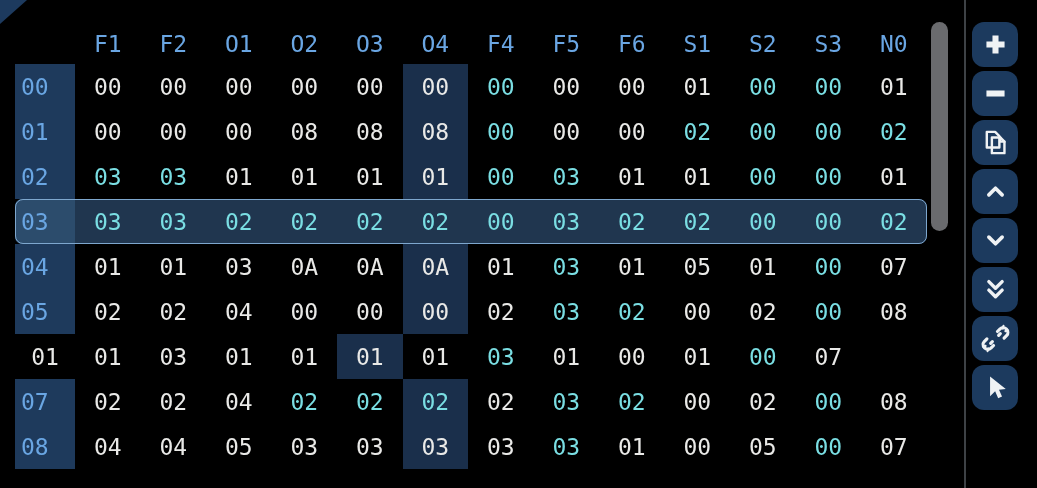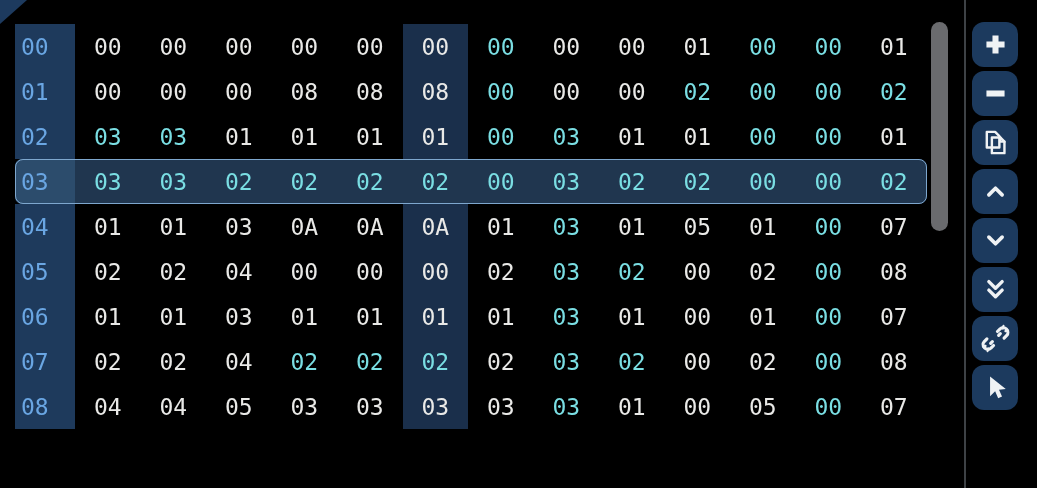--- a/index.html
+++ b/index.html
@@ -38,20 +38,36 @@
     display:flex;align-items:center;justify-content:center;padding:0;cursor:pointer;}
   .tbtn svg{width:29px;height:29px;display:block;}
   .ic{stroke:#eff2f4;fill:none;stroke-linecap:round;stroke-linejoin:round;}
 </style>
 </head>
 <body>
 
 <div class="corner-fold"></div>
 
 <div class="table-area">
+  <div class="header-row">
+      <div></div>
+      <div class="hcell">F1</div>
+      <div class="hcell">F2</div>
+      <div class="hcell">O1</div>
+      <div class="hcell">O2</div>
+      <div class="hcell">O3</div>
+      <div class="hcell">O4</div>
+      <div class="hcell">F4</div>
+      <div class="hcell">F5</div>
+      <div class="hcell">F6</div>
+      <div class="hcell">S1</div>
+      <div class="hcell">S2</div>
+      <div class="hcell">S3</div>
+      <div class="hcell">N0</div>
+    </div>
   <div class="table-body">
       <div class="row">
         <div class="rlabel">00</div>
         <div class="cell">00</div>
         <div class="cell">00</div>
         <div class="cell">00</div>
         <div class="cell">00</div>
         <div class="cell">00</div>
         <div class="cell colhl">00</div>
         <div class="cell cyan">00</div>
@@ -136,21 +152,20 @@
         <div class="cell colhl">00</div>
         <div class="cell">02</div>
         <div class="cell cyan">03</div>
         <div class="cell cyan">02</div>
         <div class="cell">00</div>
         <div class="cell">02</div>
         <div class="cell cyan">00</div>
         <div class="cell">08</div>
       </div>
       <div class="row">
-        <div class="rlabel">06</div>
         <div class="cell">01</div>
         <div class="cell">01</div>
         <div class="cell">03</div>
         <div class="cell">01</div>
         <div class="cell">01</div>
         <div class="cell colhl">01</div>
         <div class="cell">01</div>
         <div class="cell cyan">03</div>
         <div class="cell">01</div>
         <div class="cell">00</div>

